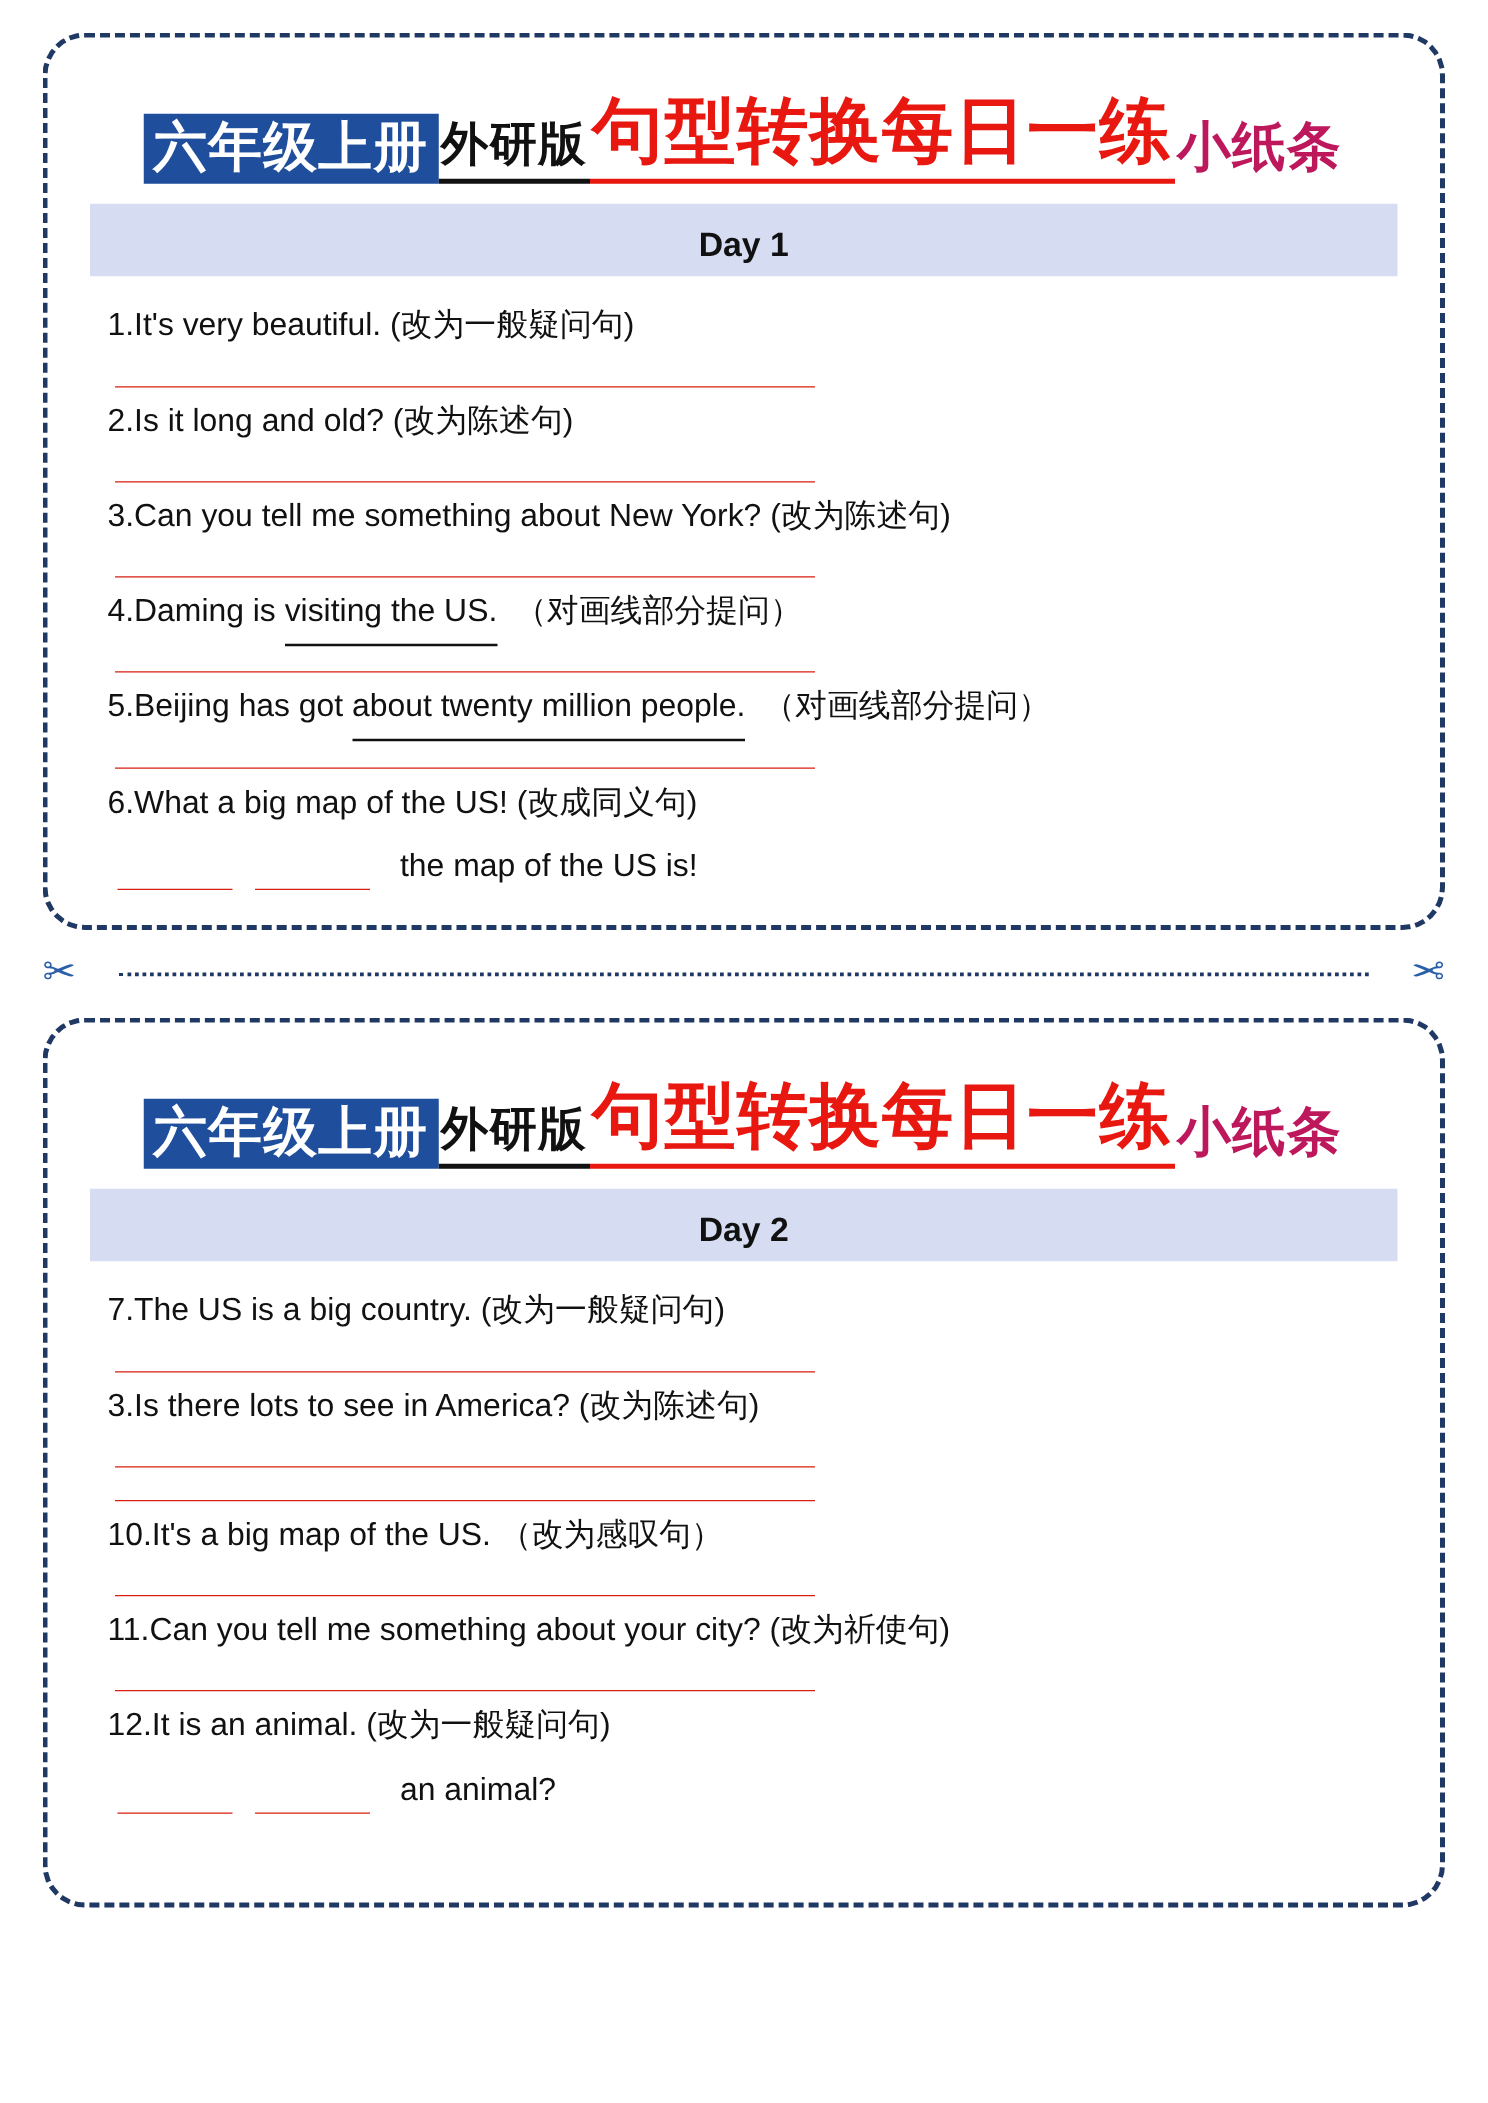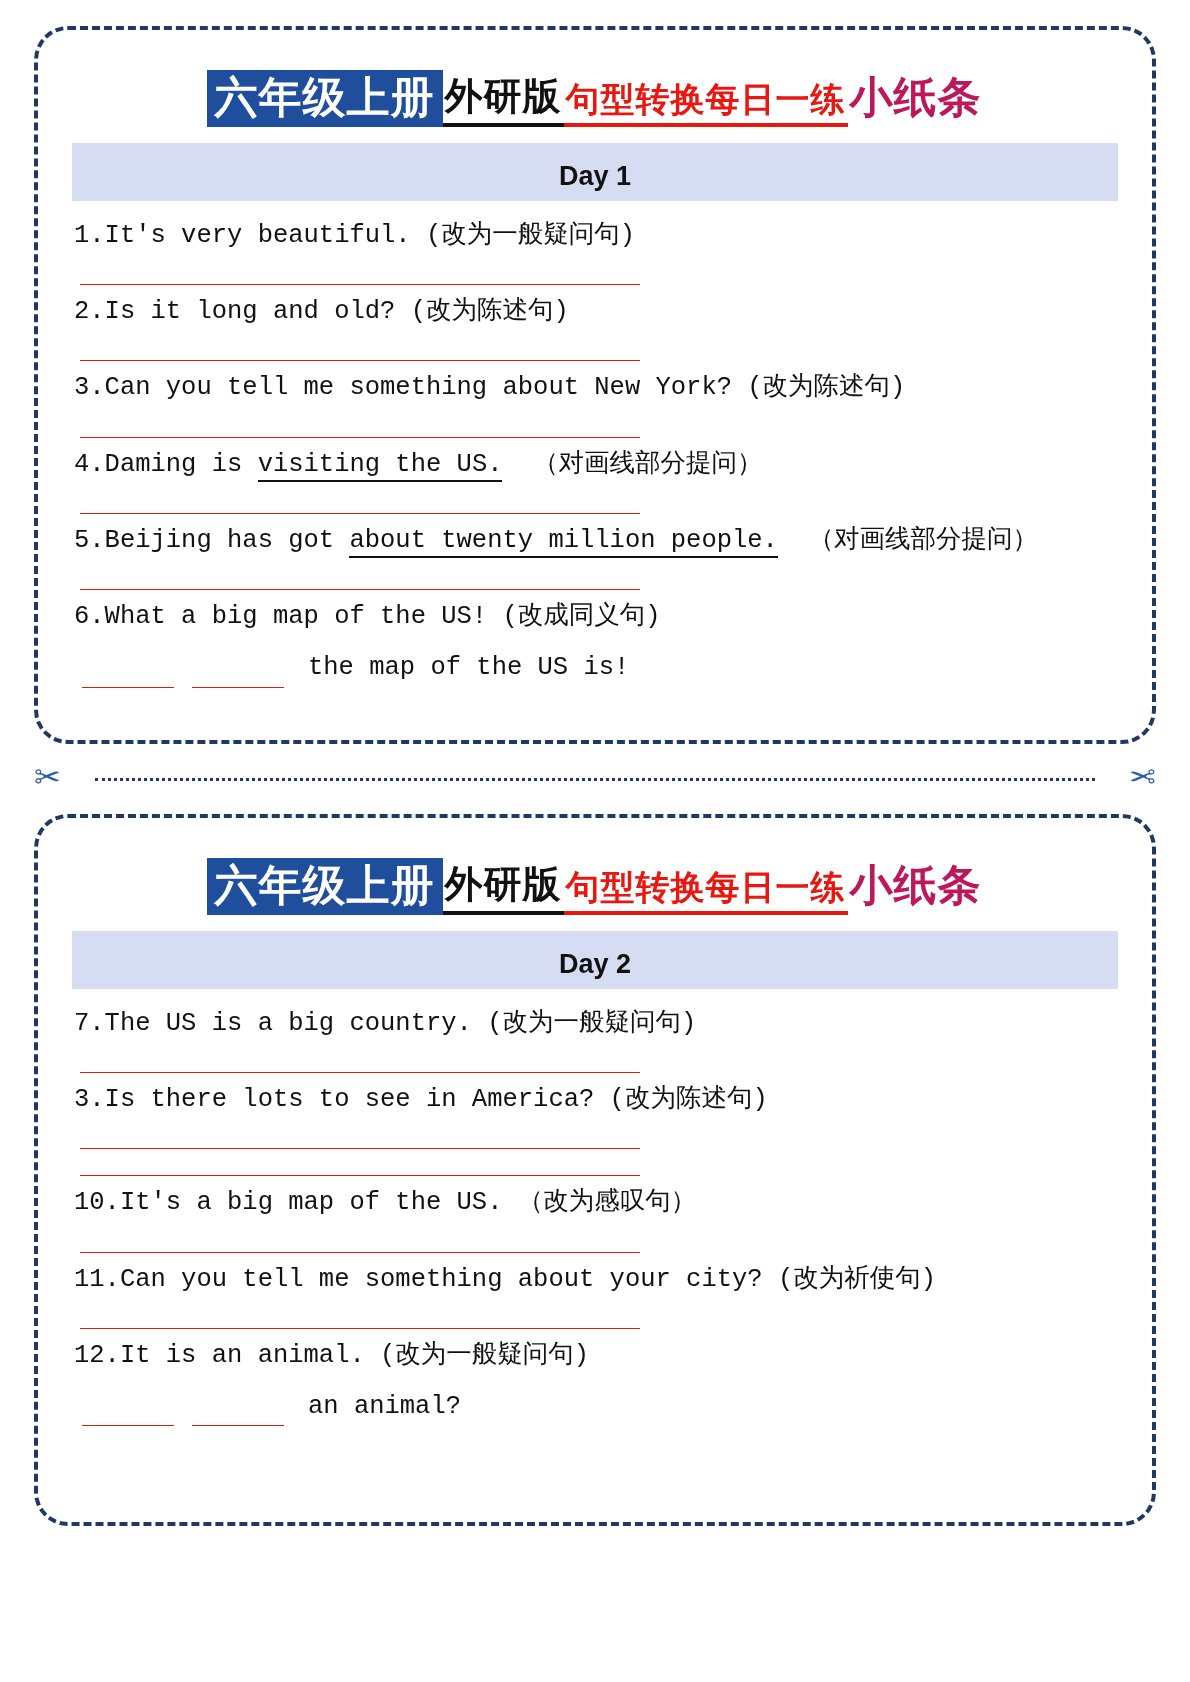--- a/index.html
+++ b/index.html
@@ -56,21 +56,21 @@
   .t-version {
     font-size: 38px;
     font-weight: bold;
     color: #111111;
     line-height: 1.18;
     padding: 2px 2px 4px 2px;
     border-bottom: 4px solid #111111;
     letter-spacing: 1px;
   }
   .t-topic {
-    font-size: 34px;
+    font-size: 57px;
     font-weight: bold;
     color: #e8170f;
     line-height: 1.18;
     padding: 2px 2px 4px 2px;
     border-bottom: 4px solid #e8170f;
     letter-spacing: 1px;
   }
   .t-suffix {
     font-size: 43px;
     font-weight: bold;
@@ -85,35 +85,35 @@
     background: #d6ddf2;
     text-align: center;
     font-size: 27px;
     font-weight: bold;
     color: #111111;
     padding: 18px 0 9px 0;
     margin: 0 4px 8px 4px;
   }
 
   
-  .qlist { margin: 0; padding: 0 6px; font-family: Liberation Mono, monospace; }
+  .qlist { margin: 12px; padding: 0 6px; }
   .q {
     margin: 0;
     padding: 0;
   }
   .q-text {
     font-size: 25.5px;
     line-height: 1.58;
     color: #111111;
     padding: 7px 0 2px 0;
     white-space: pre-wrap;
   }
   .q-text .ul {
     border-bottom: 2px solid #111111;
-    padding-bottom: 1px;
+    padding-bottom: 12px;
   }
   .answer-rule {
     border-bottom: 1.6px solid #d81f11;
     width: 560px;
     height: 26px;
     margin-left: 6px;
   }
   .blank-row {
     display: flex;
     align-items: flex-end;

